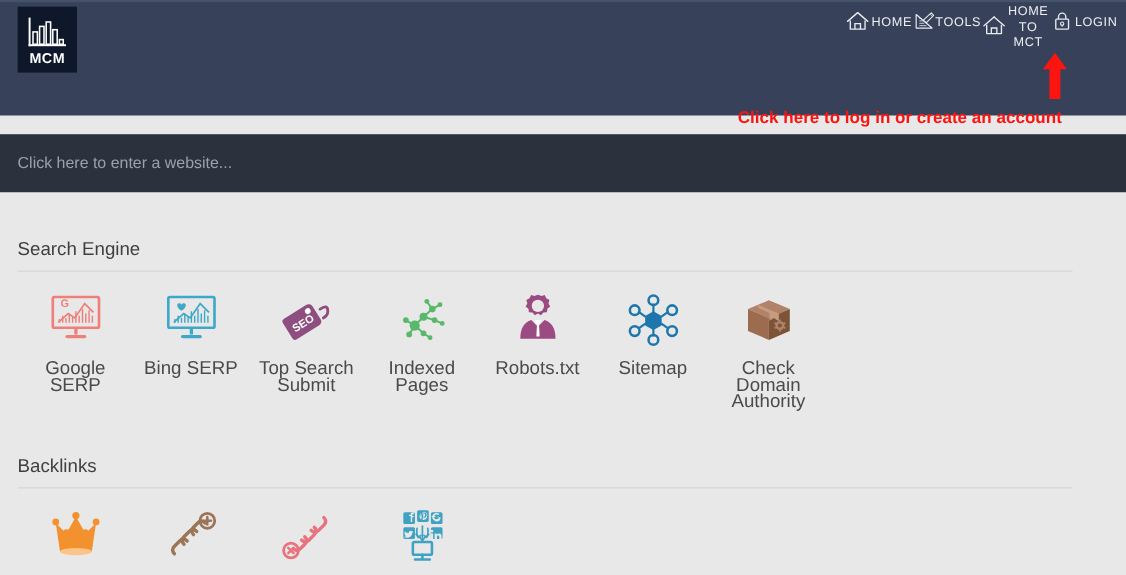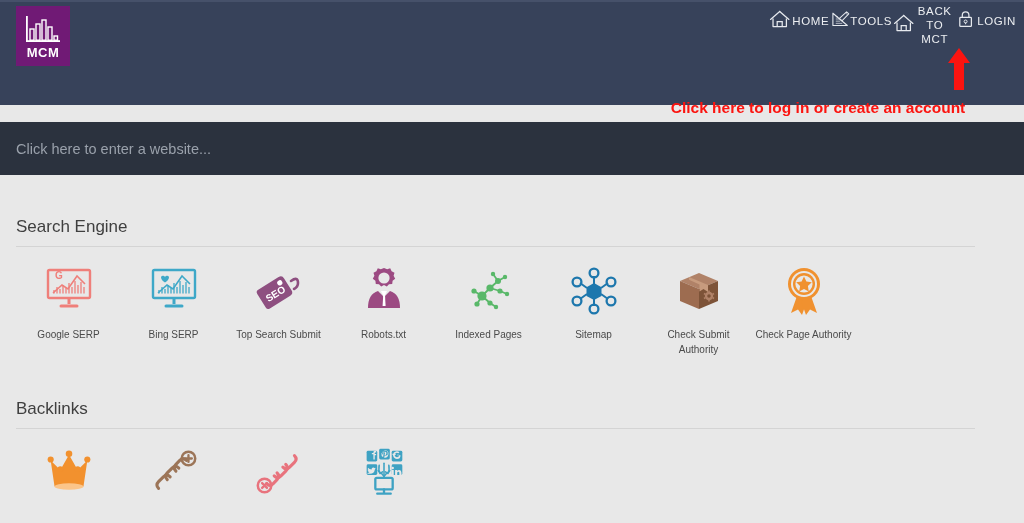--- a/index.html
+++ b/index.html
@@ -14,21 +14,21 @@
   .header {
     position: relative;
     height: 105px;
     background: #37425a;
     border-top: 2px solid #46516a;
   }
   .logo-box {
     position: absolute;
     left: 16px; top: 4px;
     width: 54px; height: 60px;
-    background: #701a75;
+    background: #0f172a;
     display: flex;
     flex-direction: column;
     align-items: center;
     justify-content: center;
     padding-top: 2px;
   }
   .logo-chart { width: 40px; height: 30px; display:block; }
   .logo-text {
     color: #ffffff;
     font-size: 13px;
@@ -128,21 +128,21 @@
     align-items: center;
     cursor: pointer;
     text-decoration: none;
   }
   .tile-icon {
     width: 58px; height: 56px;
     display: block;
   }
   .tile-label {
     margin-top: 8px;
-    font-size: 10px;
+    font-size: 17px;
     color: #4a4a4a;
     text-align: center;
     line-height: 15px;
     width: 100px;
   }
   .backlinks .tile-icon { height: 54px; }
 </style>
 </head>
 <body>
 
@@ -183,21 +183,21 @@
       <span class="nav-label">TOOLS</span>
     </a>
 
     <a class="nav-item">
       <svg class="nav-icon" viewBox="0 0 28 24">
         <path d="M14 3 L25 12.5" fill="none" stroke="#e6e9ee" stroke-width="1.5" stroke-linecap="round"></path>
         <path d="M14 3 L3 12.5" fill="none" stroke="#e6e9ee" stroke-width="1.5" stroke-linecap="round"></path>
         <path d="M6 11.5 V21 H22 V11.5" fill="none" stroke="#e6e9ee" stroke-width="1.5" stroke-linejoin="round"></path>
         <path d="M11 21 V15 H17 V21" fill="none" stroke="#e6e9ee" stroke-width="1.5"></path>
       </svg>
-      <span class="nav-label">BACK TO MCT</span>
+      <span class="nav-label">HOME TO MCT</span>
     </a>
 
     <a class="nav-item">
       <svg class="nav-icon" viewBox="0 0 28 24">
         <rect x="7" y="10" width="14" height="11" rx="1" fill="none" stroke="#e6e9ee" stroke-width="1.5"></rect>
         <path d="M10 10 V7.5 a4 4 0 0 1 8 0 V10" fill="none" stroke="#e6e9ee" stroke-width="1.5"></path>
         <circle cx="14" cy="15" r="1.8" fill="none" stroke="#e6e9ee" stroke-width="1.2"></circle>
         <path d="M14 16.3 V18.3" stroke="#e6e9ee" stroke-width="1.2"></path>
       </svg>
       <span class="nav-label">LOGIN</span>
@@ -279,51 +279,51 @@
             <circle cx="34" cy="21.5" r="2.6" fill="#ffffff"></circle>
             <text x="14" y="32" font-family="Liberation Sans, sans-serif" font-size="10" font-weight="bold" fill="#ffffff">SEO</text>
           </g>
           <path d="M41 18 q7 -5 7 2 q0 4 -4 6" fill="none" stroke="#8e4f80" stroke-width="2.6" stroke-linecap="round"></path>
         </svg>
         <span class="tile-label">Top Search Submit</span>
       </a>
 
       <a class="tile">
         <svg class="tile-icon" viewBox="0 0 58 56">
-          <g fill="#9c4a82">
-            <path d="M29 5 l3.2 1.2 l3-1 l1.4 3 l2.9 1.5 l-0.9 3.1 l1.6 2.9 l-2.6 2 l-0.4 3.2 l-3.2 0.3 l-2.2 2.4 l-2.8-1.6 l-2.8 1.6 l-2.2-2.4 l-3.2-0.3 l-0.4-3.2 l-2.6-2 l1.6-2.9 l-0.9-3.1 l2.9-1.5 l1.4-3 l3 1 z"></path>
-          </g>
-          <circle cx="29" cy="15" r="5.6" fill="#e8e8e8"></circle>
-          <path d="M13 45 q0 -14 10 -17 l6 6 l6 -6 q10 3 10 17 z" fill="#9c4a82"></path>
-          <path d="M26 28 L29 34 L32 28" fill="#ffffff"></path>
-          <path d="M28.2 32 h1.8 l0.6 11 h-3 z" fill="#ffffff"></path>
-        </svg>
-        <span class="tile-label">Robots.txt</span>
-      </a>
-
-      <a class="tile">
-        <svg class="tile-icon" viewBox="0 0 58 56">
           <g stroke="#59b869" stroke-width="1.8" fill="none">
             <path d="M22 33 L30 25 M30 25 L38 18 M30 25 L40 28 M22 33 L14 28 M22 33 L17 41 M22 33 L30 40 M38 18 L33 11 M38 18 L45 14 M40 28 L47 31 M30 40 L36 44"></path>
           </g>
           <g fill="#59b869">
             <circle cx="22" cy="33" r="4.6"></circle>
               <circle cx="30" cy="25" r="3.6"></circle>
             <circle cx="38" cy="18" r="3"></circle>
               <circle cx="40" cy="28" r="2.6"></circle>
             <circle cx="14" cy="28" r="2.6"></circle>
               <circle cx="17" cy="41" r="2.6"></circle>
             <circle cx="30" cy="40" r="2.6"></circle>
               <circle cx="33" cy="11" r="2.2"></circle>
             <circle cx="45" cy="14" r="2.2"></circle>
               <circle cx="47" cy="31" r="2.2"></circle>
             <circle cx="36" cy="44" r="2.2"></circle>
           </g>
         </svg>
         <span class="tile-label">Indexed Pages</span>
+      </a>
+
+      <a class="tile">
+        <svg class="tile-icon" viewBox="0 0 58 56">
+          <g fill="#9c4a82">
+            <path d="M29 5 l3.2 1.2 l3-1 l1.4 3 l2.9 1.5 l-0.9 3.1 l1.6 2.9 l-2.6 2 l-0.4 3.2 l-3.2 0.3 l-2.2 2.4 l-2.8-1.6 l-2.8 1.6 l-2.2-2.4 l-3.2-0.3 l-0.4-3.2 l-2.6-2 l1.6-2.9 l-0.9-3.1 l2.9-1.5 l1.4-3 l3 1 z"></path>
+          </g>
+          <circle cx="29" cy="15" r="5.6" fill="#e8e8e8"></circle>
+          <path d="M13 45 q0 -14 10 -17 l6 6 l6 -6 q10 3 10 17 z" fill="#9c4a82"></path>
+          <path d="M26 28 L29 34 L32 28" fill="#ffffff"></path>
+          <path d="M28.2 32 h1.8 l0.6 11 h-3 z" fill="#ffffff"></path>
+        </svg>
+        <span class="tile-label">Robots.txt</span>
       </a>
 
       <a class="tile">
         <svg class="tile-icon" viewBox="0 0 58 56">
           <g stroke="#1d77ad" stroke-width="2" fill="none">
             <path d="M29 21 V13 M22 25 L15 20 M36 25 L43 20 M22 31 L15 36 M36 31 L43 36 M29 35 V43"></path>
           </g>
           <path d="M29 20 l7.5 4.3 v8.6 L29 37 l-7.5-4.1 v-8.6 z" fill="#1d77ad"></path>
           <g fill="none" stroke="#1d77ad" stroke-width="2.3">
             <circle cx="29" cy="10" r="4.4"></circle>
@@ -348,37 +348,23 @@
           <circle cx="39" cy="33" r="1.8" fill="#7d5338"></circle>
           <g stroke="#b08268" stroke-width="1.6">
             <path d="M39 27.5 V29"></path>
               <path d="M39 37 V38.5"></path>
             <path d="M34 30.5 L35.3 31.3"></path>
               <path d="M42.7 34.7 L44 35.5"></path>
             <path d="M34 35.5 L35.3 34.7"></path>
               <path d="M42.7 31.3 L44 30.5"></path>
           </g>
         </svg>
-        <span class="tile-label">Check Submit Authority</span>
-      </a>
-
-      <a class="tile">
-        <svg class="tile-icon" viewBox="0 0 58 56">
-          <path d="M22 33 L16 50 L23 46.5 L27 52 L32 38 Z" fill="#f0912f"></path>
-          <path d="M36 33 L42 50 L35 46.5 L31 52 L26 38 Z" fill="#f0912f"></path>
-          <g fill="#f0912f">
-            <circle cx="29" cy="21" r="16"></circle>
-          </g>
-          <circle cx="29" cy="21" r="13" fill="#e8e8e8"></circle>
-          <circle cx="29" cy="21" r="11" fill="#f0912f"></circle>
-          <circle cx="29" cy="21" r="8.6" fill="#e8e8e8"></circle>
-          <path d="M29 13.5 l2.4 4.9 l5.4 0.8 l-3.9 3.8 l0.9 5.4 l-4.8-2.5 l-4.8 2.5 l0.9-5.4 l-3.9-3.8 l5.4-0.8 z" fill="#f0912f"></path>
-        </svg>
-        <span class="tile-label">Check Page Authority</span>
-      </a>
+        <span class="tile-label">Check Domain Authority</span>
+      </a>
+
 
     </div>
   </div>
 
   <div>
     <div class="section-title">Backlinks</div>
     <div class="section-divider"></div>
 
     <div class="tiles backlinks">
 

